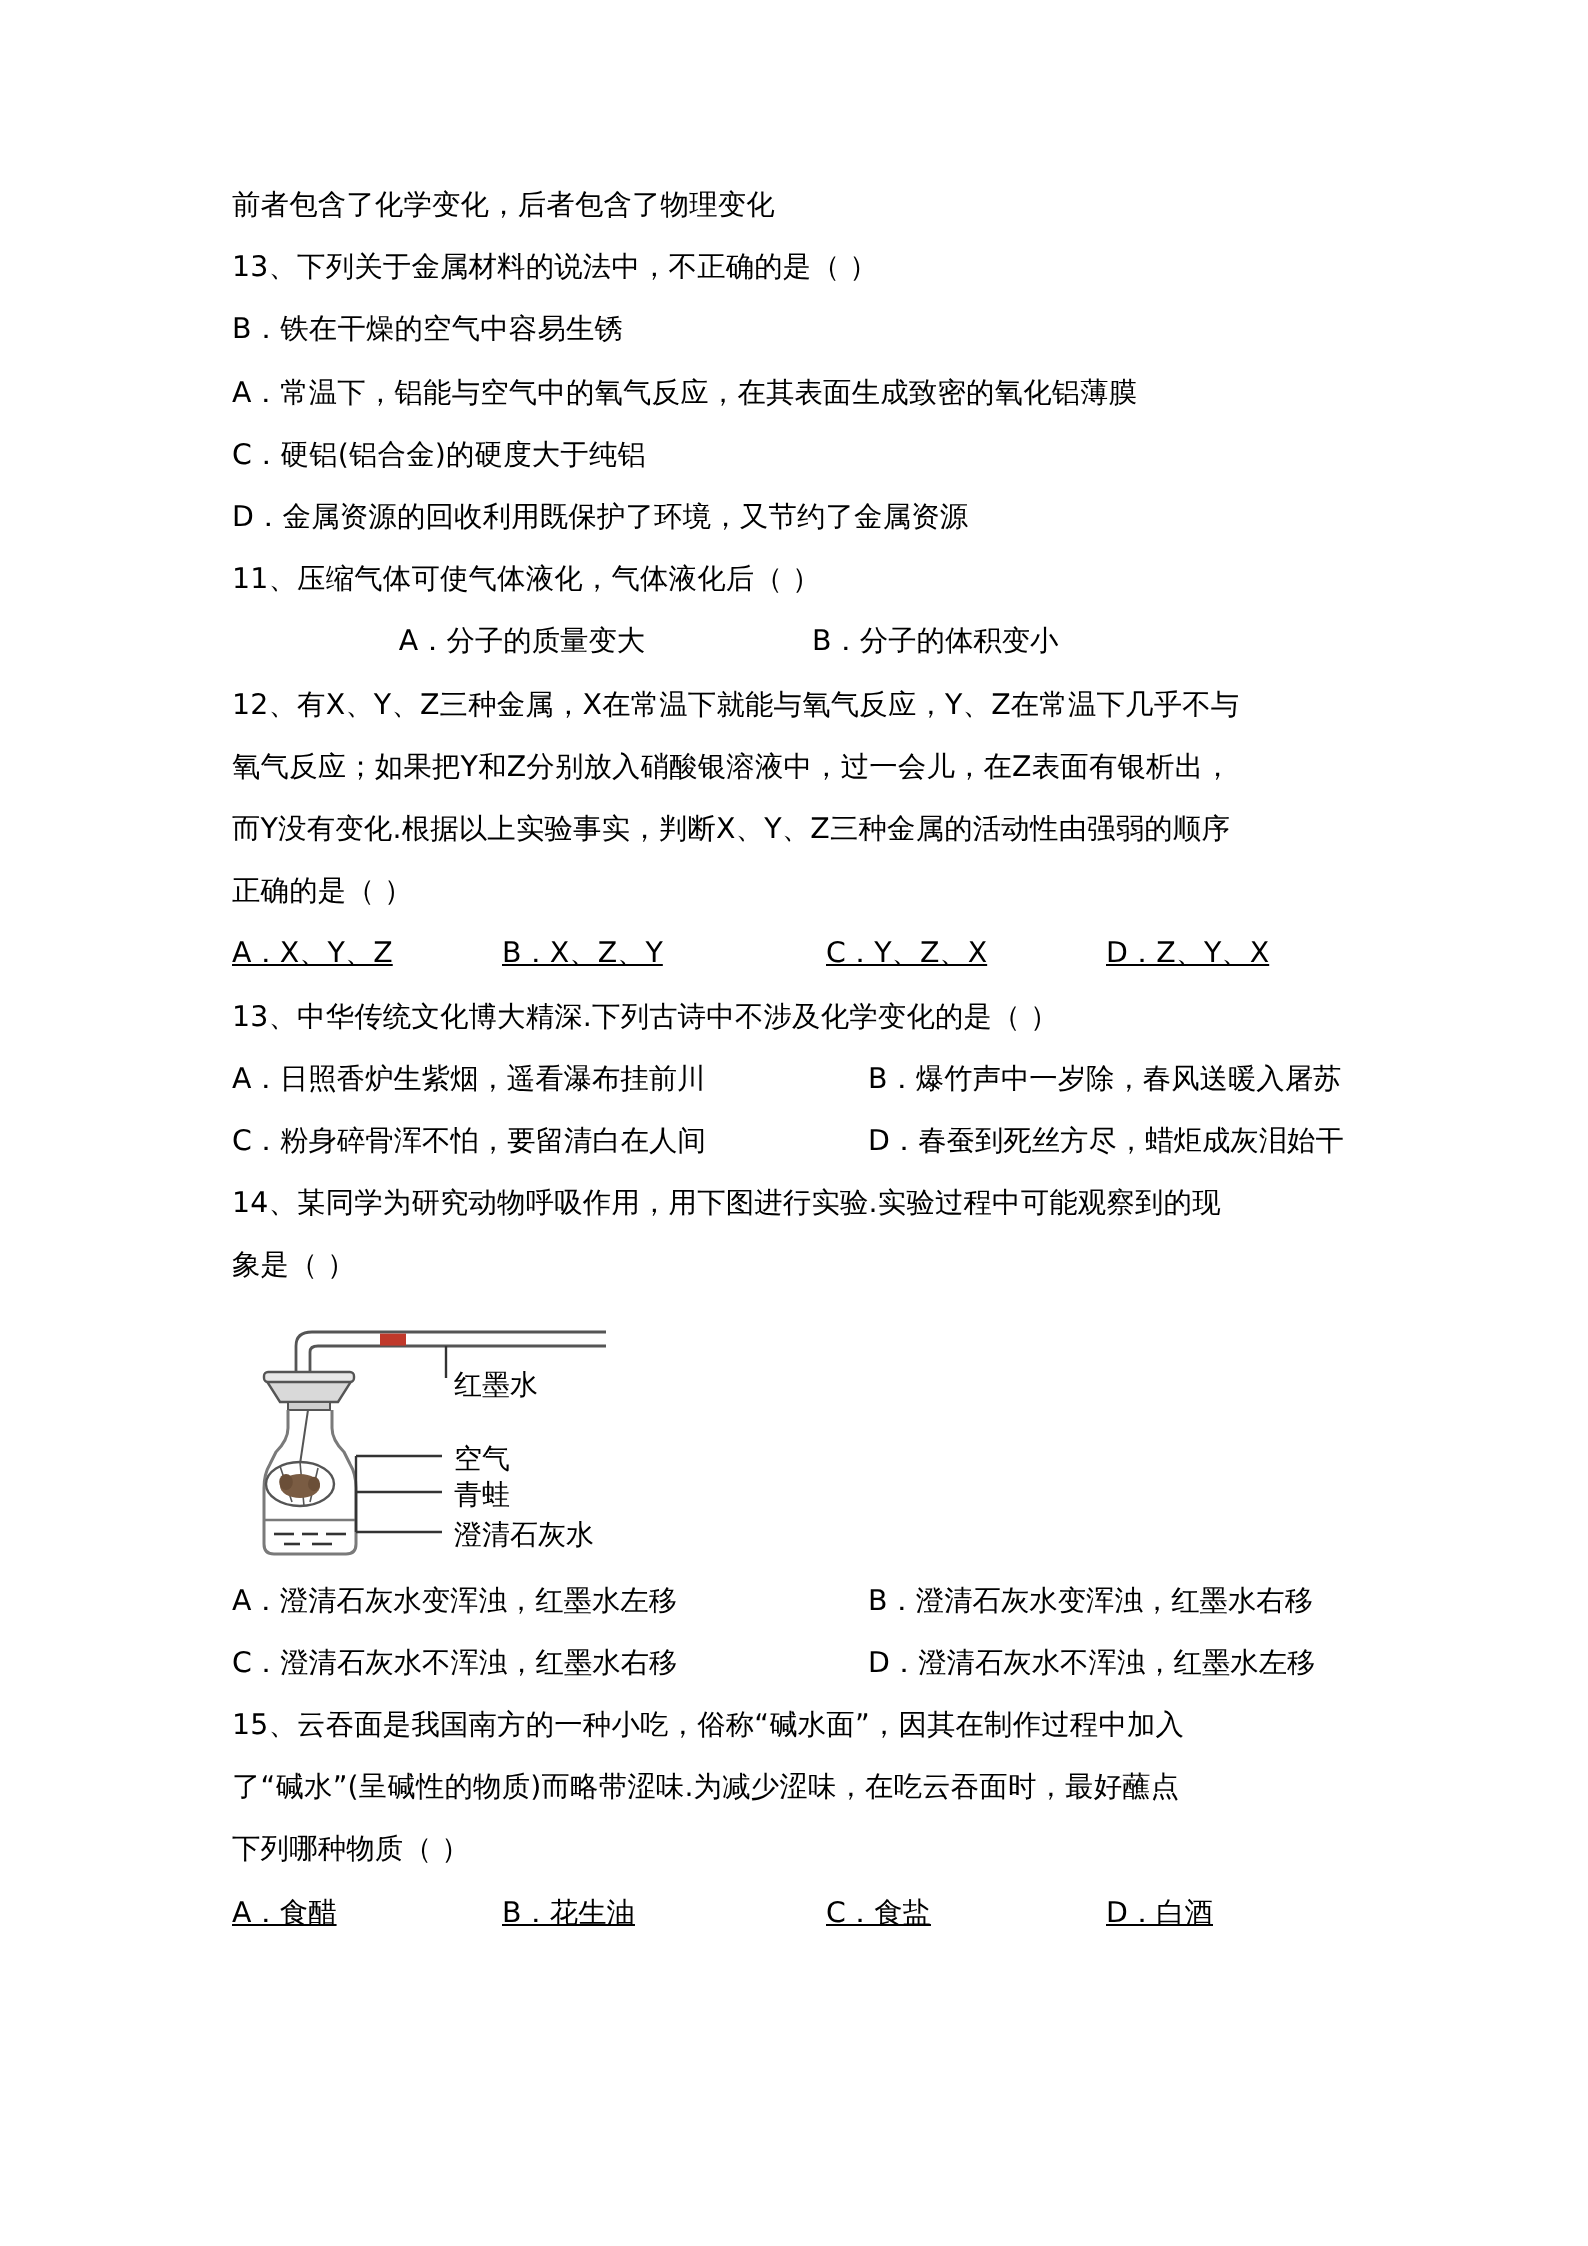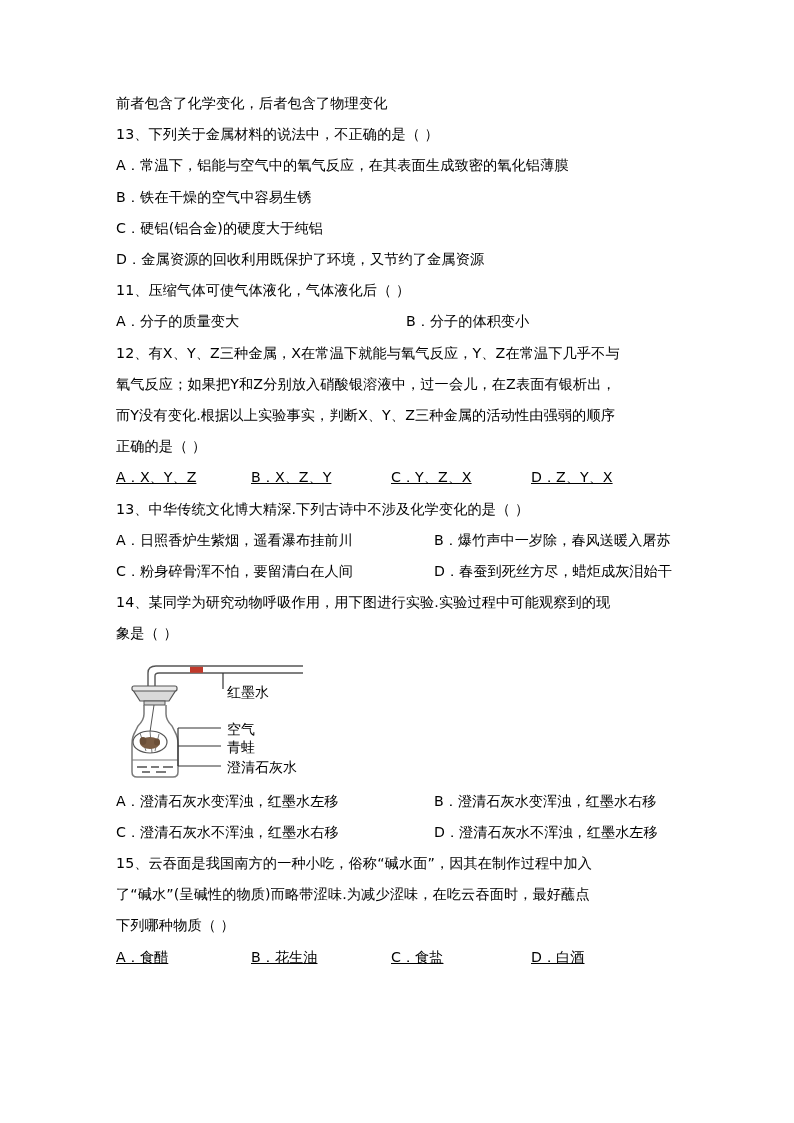--- a/index.html
+++ b/index.html
@@ -28,34 +28,35 @@
     line-height: 31.2px;
     white-space: nowrap;
     letter-spacing: 0.1px;
   }
   
   .opt2 {
     display: flex;
     font-size: 14.2px;
     line-height: 31.2px;
     white-space: nowrap;
+    text-align: center;
   }
   .opt2 > span:first-child { width: 290px; flex: none; }
   
   .opt4 {
     display: flex;
     font-size: 14.2px;
     line-height: 31.2px;
     white-space: nowrap;
     text-decoration: underline;
   }
   .opt4 > span { flex: none; }
   .opt4 > span:nth-child(1) { width: 135px; }
   .opt4 > span:nth-child(2) { width: 140px; }
-  .opt4 > span:nth-child(3) { width: 140px; }
+  .opt4 > span:nth-child(3) { width: 140px; margin-left: 22px; }
   
   .optw {
     display: flex;
     font-size: 14.2px;
     line-height: 31.2px;
     white-space: nowrap;
   }
   .optw > span:first-child { width: 318px; flex: none; }
   .figure-block {
     margin-top: 6px;
@@ -70,22 +71,22 @@
   }
 </style>
 </head>
 <body>
 
 <div class="page">
 
   <div class="line">前者包含了化学变化，后者包含了物理变化</div>
 
   <div class="line">13、下列关于金属材料的说法中，不正确的是（      ）</div>
+  <div class="line">B．铁在干燥的空气中容易生锈</div>
   <div class="line">A．常温下，铝能与空气中的氧气反应，在其表面生成致密的氧化铝薄膜</div>
-  <div class="line">B．铁在干燥的空气中容易生锈</div>
   <div class="line">C．硬铝(铝合金)的硬度大于纯铝</div>
   <div class="line">D．金属资源的回收利用既保护了环境，又节约了金属资源</div>
 
   <div class="line">11、压缩气体可使气体液化，气体液化后（      ）</div>
   <div class="opt2">
     <span>A．分子的质量变大</span>
     <span>B．分子的体积变小</span>
   </div>
 
   <div class="line">12、有X、Y、Z三种金属，X在常温下就能与氧气反应，Y、Z在常温下几乎不与</div>

